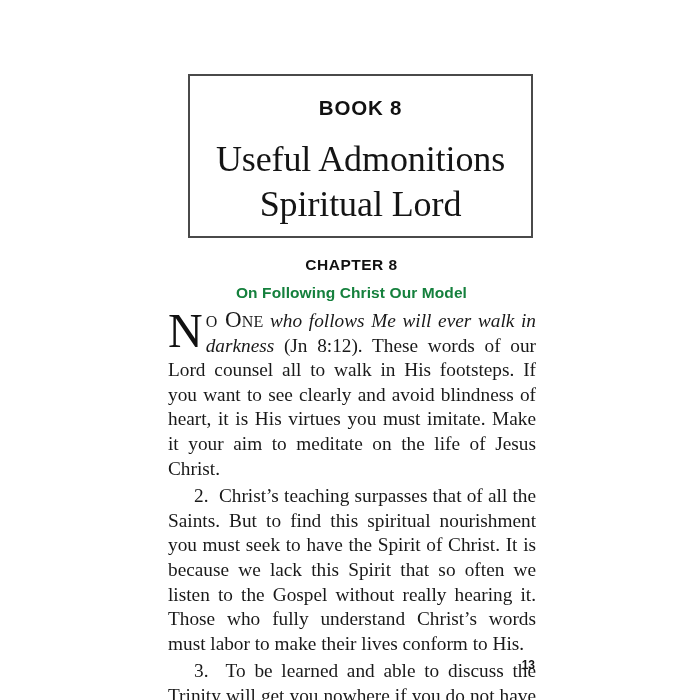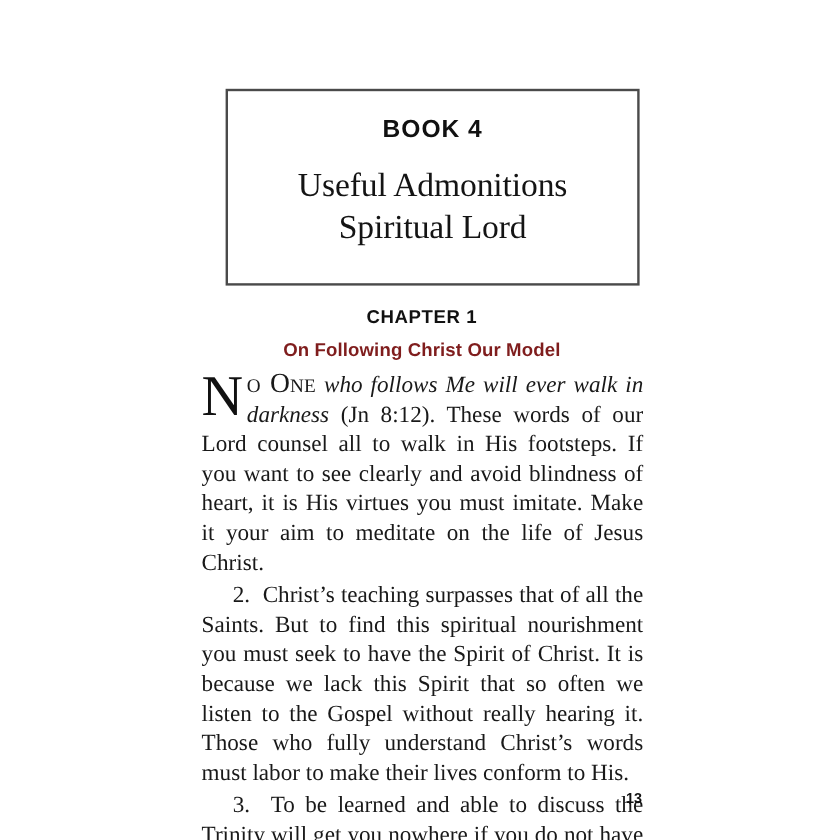--- a/index.html
+++ b/index.html
@@ -40,21 +40,21 @@
     font-weight: bold;
     font-size: 20.5px;
     letter-spacing: 0.8px;
     color: #111111;
     margin-top: 21px;
     line-height: 1.1;
   }
 
   .book-title {
     font-family: "Liberation Serif", serif;
-    font-size: 28px;
+    font-size: 36px;
     line-height: 1.26;
     color: #141414;
     margin-top: 17px;
     letter-spacing: -0.1px;
   }
   .book-title .tline { display: block; white-space: nowrap; }
 
   
   .chapter-number {
     position: absolute;
@@ -72,21 +72,21 @@
   .chapter-title {
     position: absolute;
     left: 168px;
     top: 284px;
     width: 367px;
     text-align: center;
     font-family: "Liberation Sans", sans-serif;
     font-weight: bold;
     font-size: 15.5px;
     letter-spacing: 0.1px;
-    color: #7f1d1d;
+    color: #15803d;
   }
 
   
   .body-col {
     position: absolute;
     left: 168px;
     top: 308px;
     width: 368px;
   }
 
@@ -133,28 +133,28 @@
     font-size: 12px;
     color: #111111;
   }
 </style>
 </head>
 <body>
 
 <div class="page">
 
   <div class="book-box">
-    <div class="book-number">BOOK 4</div>
+    <div class="book-number">BOOK 8</div>
     <div class="book-title">
       <span class="tline">Useful Admonitions</span>
       <span class="tline">Spiritual Lord</span>
     </div>
   </div>
 
-  <div class="chapter-number">CHAPTER 1</div>
+  <div class="chapter-number">CHAPTER 8</div>
   <div class="chapter-title">On Following Christ Our Model</div>
 
   <div class="body-col">
 
     <p class="para para-first"><span class="dropcap">N</span><span class="smallcaps">o One</span> <span class="it">who follows Me will ever walk in darkness</span><span> (Jn 8:12). These words of our Lord counsel all to walk in His footsteps. If you want to see clearly and avoid blindness of heart, it is His virtues you must imitate. Make it your aim to meditate on the life of Jesus Christ.</span></p>
 
     <p class="para"><span class="indent"></span><span>2.</span>&nbsp; <span>Christ’s teaching surpasses that of all the Saints. But to find this spiritual nourishment you must seek to have the Spirit of Christ. It is because we lack this Spirit that so often we listen to the Gospel without really hearing it. Those who fully understand Christ’s words must labor to make their lives conform to His.</span></p>
 
     <p class="para"><span class="indent"></span><span>3.</span>&nbsp; <span>To be learned and able to discuss the Trinity will get you nowhere if you do not have humility, and therefore displease the Holy Trin-</span></p>
 

